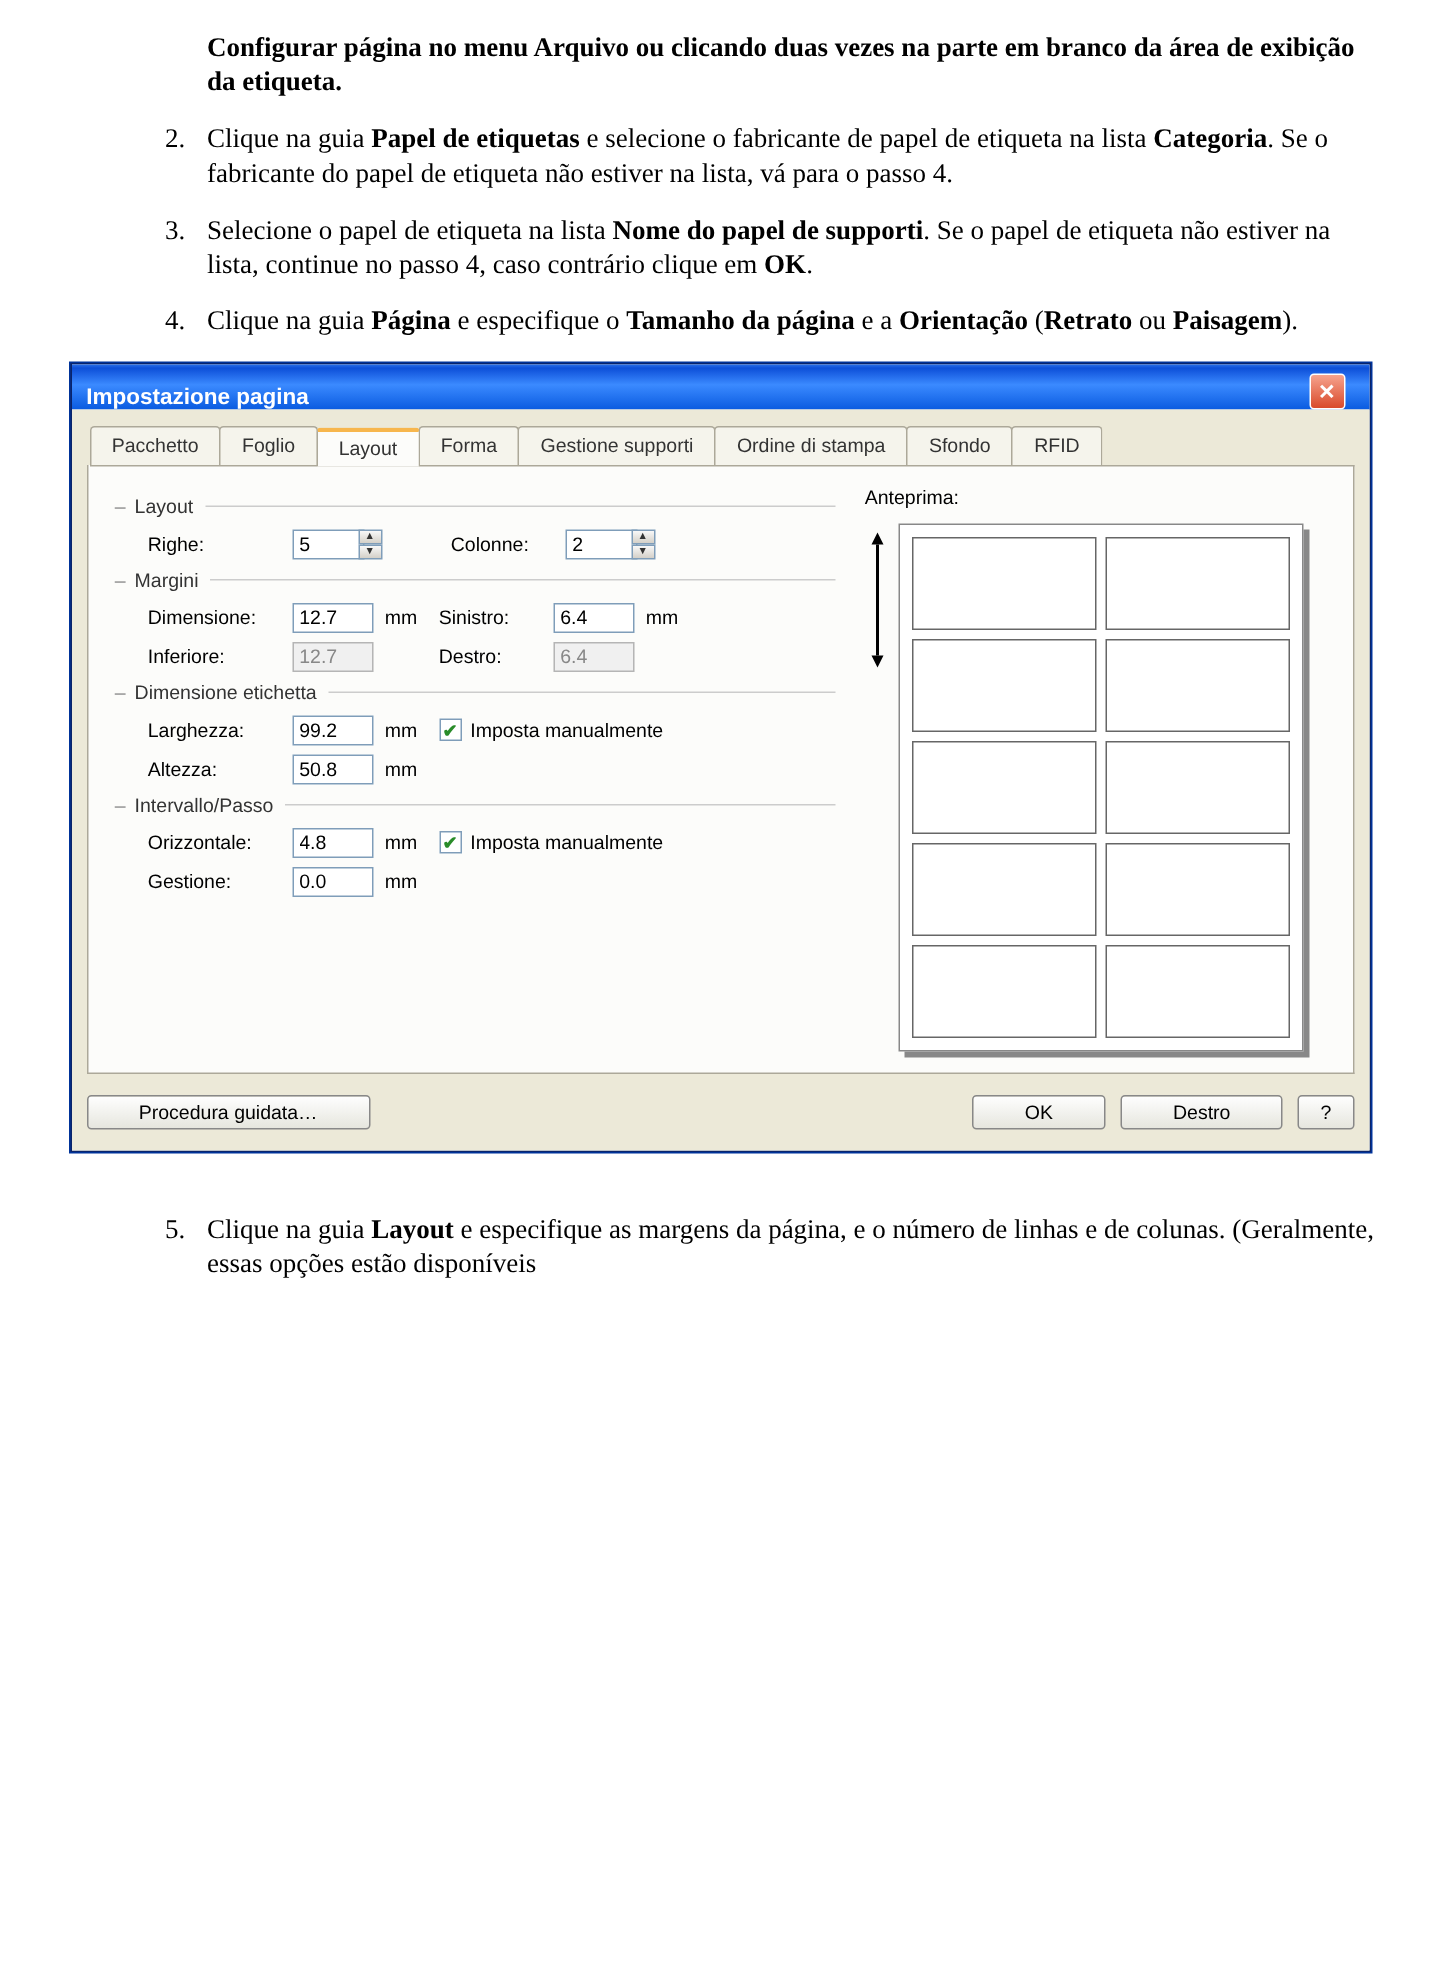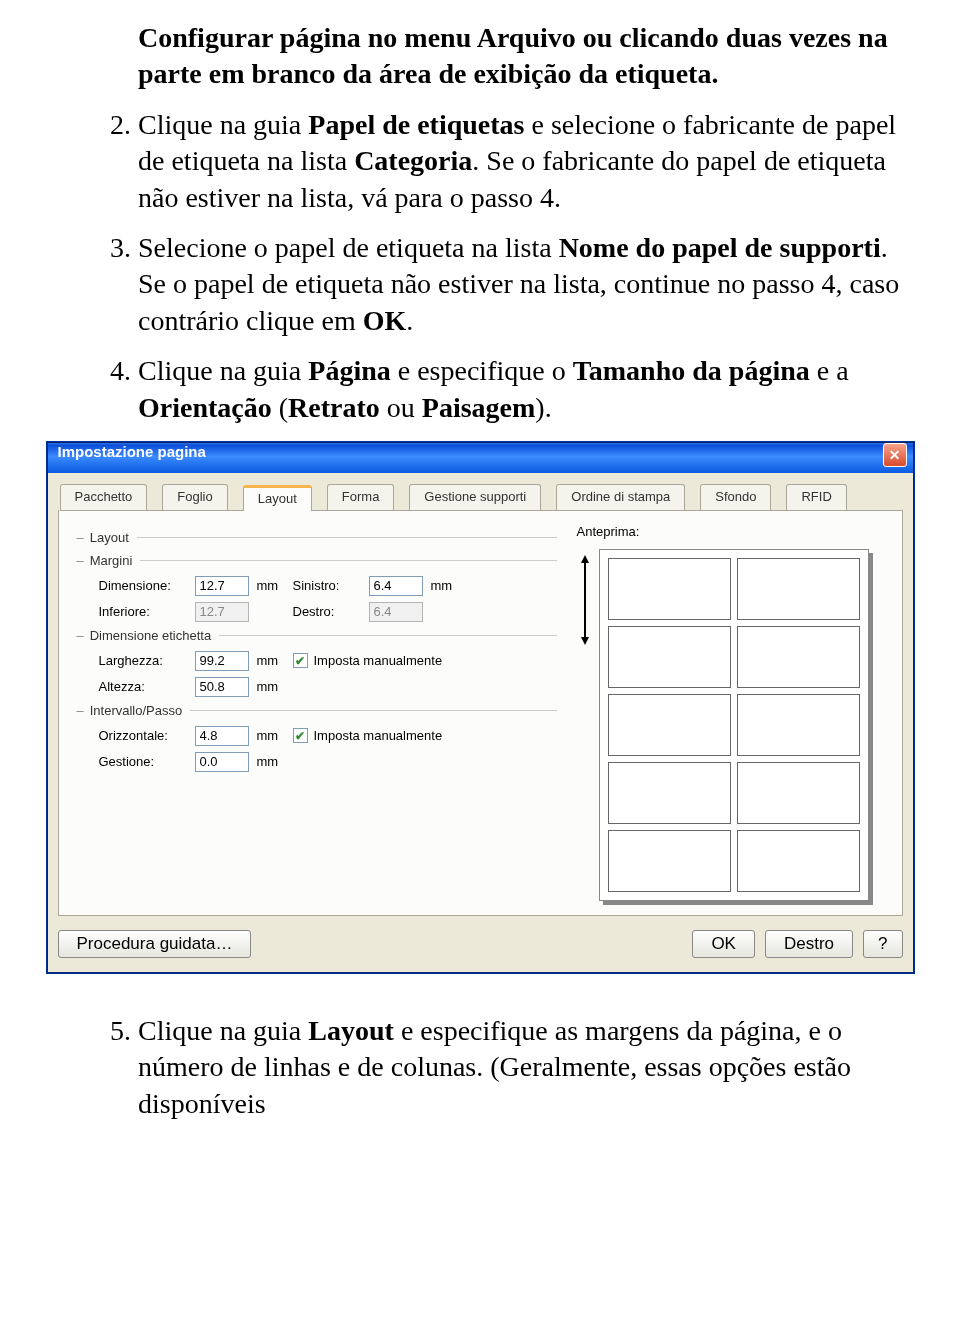--- a/index.html
+++ b/index.html
@@ -13,21 +13,21 @@
     padding: 20px 40px 20px 40px;
   }
   .header-line {
     text-align: right;
     font-size: 18px;
     padding-bottom: 4px;
     border-bottom: 1px solid #000;
     margin-bottom: 50px;
   }
   .body-text {
-    font-size: 28px;
+    font-size: 18px;
     line-height: 1.3;
     margin-left: 70px;
   }
   .ol-item {
     display: flex;
     margin-bottom: 14px;
   }
   .ol-num {
     width: 28px;
     flex-shrink: 0;
@@ -42,44 +42,44 @@
     font-size: 13px;
     border: 1px solid #0a246a;
     box-shadow: 0 0 0 1px #003399;
   }
   .titlebar {
     background: linear-gradient(to bottom, #2a70e8 0%, #0d4fd8 8%, #3b8aff 45%, #0a5be0 100%);
     color: #fff;
     font-weight: bold;
     height: 30px;
     display: flex;
-    align-items: flex-start;
+    align-items: flex-end;
     justify-content: space-between;
-    padding: 0 6px 0 10px;
+    padding: 0 16px 0 10px;
     font-size: 15px;
   }
   .closebtn {
     width: 22px; height: 22px;
     background: linear-gradient(to bottom, #f6a38e, #d94a2b);
     border: 1px solid #fff;
     border-radius: 3px;
     display: flex; align-items: center; justify-content: center;
     color: #fff; font-weight: bold; font-size: 14px;
     cursor: pointer;
   }
   .dialog-body {
     background: #ece9d8;
     padding: 10px 10px 14px 10px;
   }
   .tabstrip {
     display: flex;
     border-bottom: 1px solid #aca899;
     position: relative;
     top: 1px;
-    gap: 16px;
+    gap: 0;
     margin-left: 2px;
   }
   .tab {
     background: #f5f4ec;
     border: 1px solid #aca899;
     border-bottom: none;
     padding: 4px 14px;
     margin-right: -1px;
     position: relative;
     color: #333;
@@ -203,23 +203,23 @@
   .btnrow {
     display:flex;
     gap:10px;
     margin-top: 14px;
     align-items:center;
   }
   .wbutton {
     background: linear-gradient(#fefefe,#e6e6de);
     border:1px solid #888;
     border-radius:3px;
-    padding: 3px 18px;
+    padding: 3px 34px;
     font-family: Tahoma, Arial, sans-serif;
-    font-size:17px;
+    font-size:13px;
     cursor:pointer;
   }
   .spacer{flex:1;}
 </style>
 </head>
 <body>
 
 <div class="page">
 
   <div class="body-text">
@@ -269,20 +269,39 @@
       </div>
       <div class="tabpanel">
         <div class="panel-flex">
           <div class="leftcol">
 
             <div class="group-head">
                 <span class="dash">–</span>
                 <span>Layout</span>
                 <span class="line"></span>
               </div>
+            <div class="field-row">
+              <span class="field-label">Righe:</span>
+              <span class="spin">
+                <input class="winput" value="5" style="">
+                <span class="spin-btns">
+                    <span class="spin-btn">▲</span>
+                    <span class="spin-btn">▼</span>
+                  </span>
+              </span>
+              <span style="width:30px;"></span>
+              <span class="label2">Colonne:</span>
+              <span class="spin">
+                <input class="winput" value="2" style="">
+                <span class="spin-btns">
+                    <span class="spin-btn">▲</span>
+                    <span class="spin-btn">▼</span>
+                  </span>
+              </span>
+            </div>
 
             <div class="group-head">
                 <span class="dash">–</span>
                 <span>Margini</span>
                 <span class="line"></span>
               </div>
             <div class="field-row">
               <span class="field-label">Dimensione:</span>
               <input class="winput" value="12.7" style="">
               <span class="unit">mm</span>

